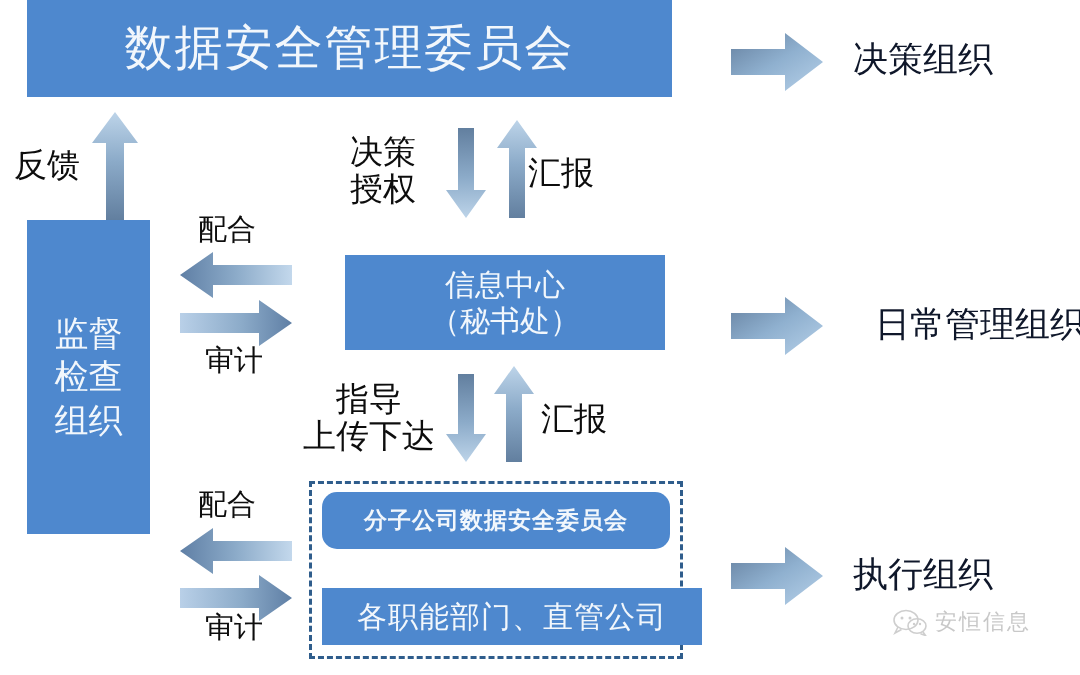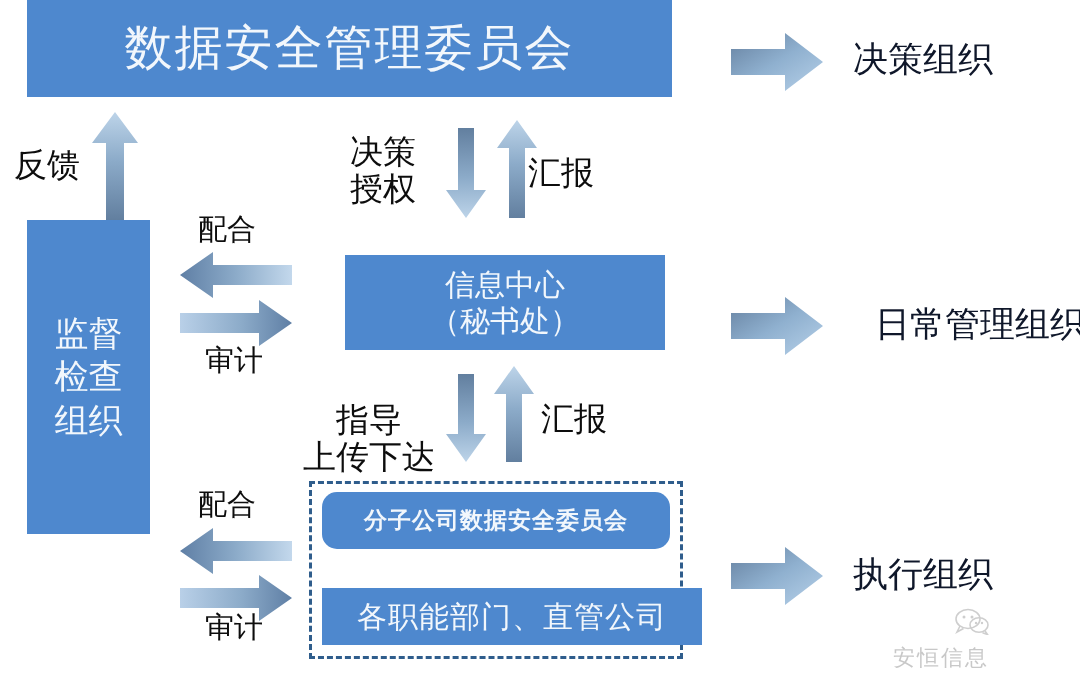--- a/index.html
+++ b/index.html
@@ -63,21 +63,21 @@
     line-height:1.12;
     white-space:pre-line;
     text-align:center;
   }
   .lbl.big{font-size:33px;}
   #lbl-feedback{left:14px;top:147px;}
   #lbl-decision{left:350px;top:134px;text-align:center;}
   #lbl-report-top{left:528px;top:155px;}
   #lbl-cooperate-1{left:198px;top:213px;}
   #lbl-audit-1{left:205px;top:344px;}
-  #lbl-guide{left:303px;top:381px;text-align:center;margin-top:21px;}
+  #lbl-guide{left:303px;top:381px;text-align:center;}
   #lbl-report-mid{left:541px;top:401px;}
   #lbl-cooperate-2{left:198px;top:488px;}
   #lbl-audit-2{left:205px;top:611px;}
 
   
   .role{
     position:absolute;
     color:#0f172a;
     font-size:35px;
     white-space:nowrap;
@@ -97,23 +97,22 @@
   #arrow-left-1{left:180px;top:252px;}
   #arrow-right-small-1{left:180px;top:300px;}
   #arrow-down-mid{left:446px;top:374px;}
   #arrow-up-mid{left:494px;top:366px;}
   #arrow-left-2{left:180px;top:528px;}
   #arrow-right-small-2{left:180px;top:575px;}
 
   
   #watermark{
     position:absolute;left:893px;top:607px;
-    display:flex;align-items:flex-end;gap:8px;
+    display:flex;align-items:center;gap:8px;
     opacity:.48;
-    flex-direction:column;
   }
   #watermark .wm-text{
     font-size:22px;color:#8d8d8d;letter-spacing:2px;
     font-family:"Liberation Sans","DejaVu Sans",sans-serif;
   }
   #watermark .wm-icon{display:block;}
 </style>
 </head>
 <body>
 

